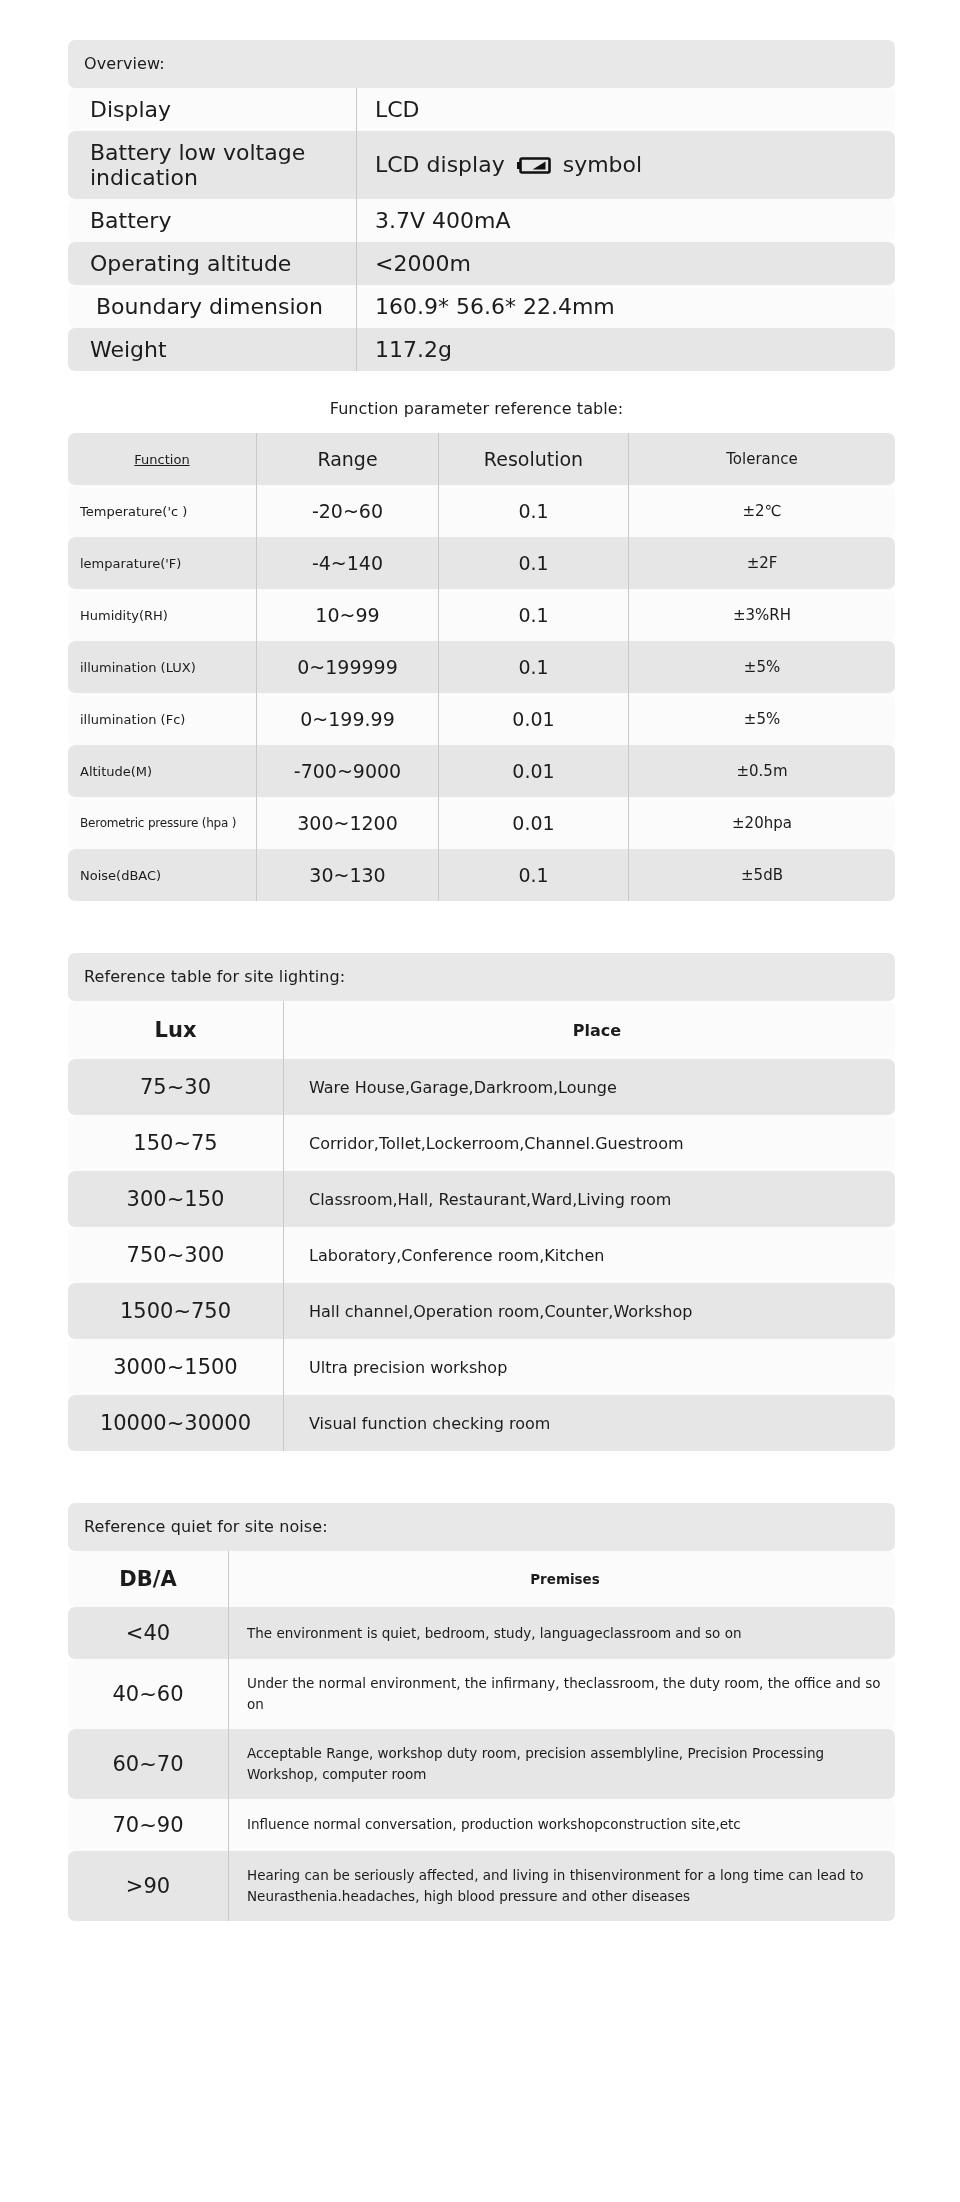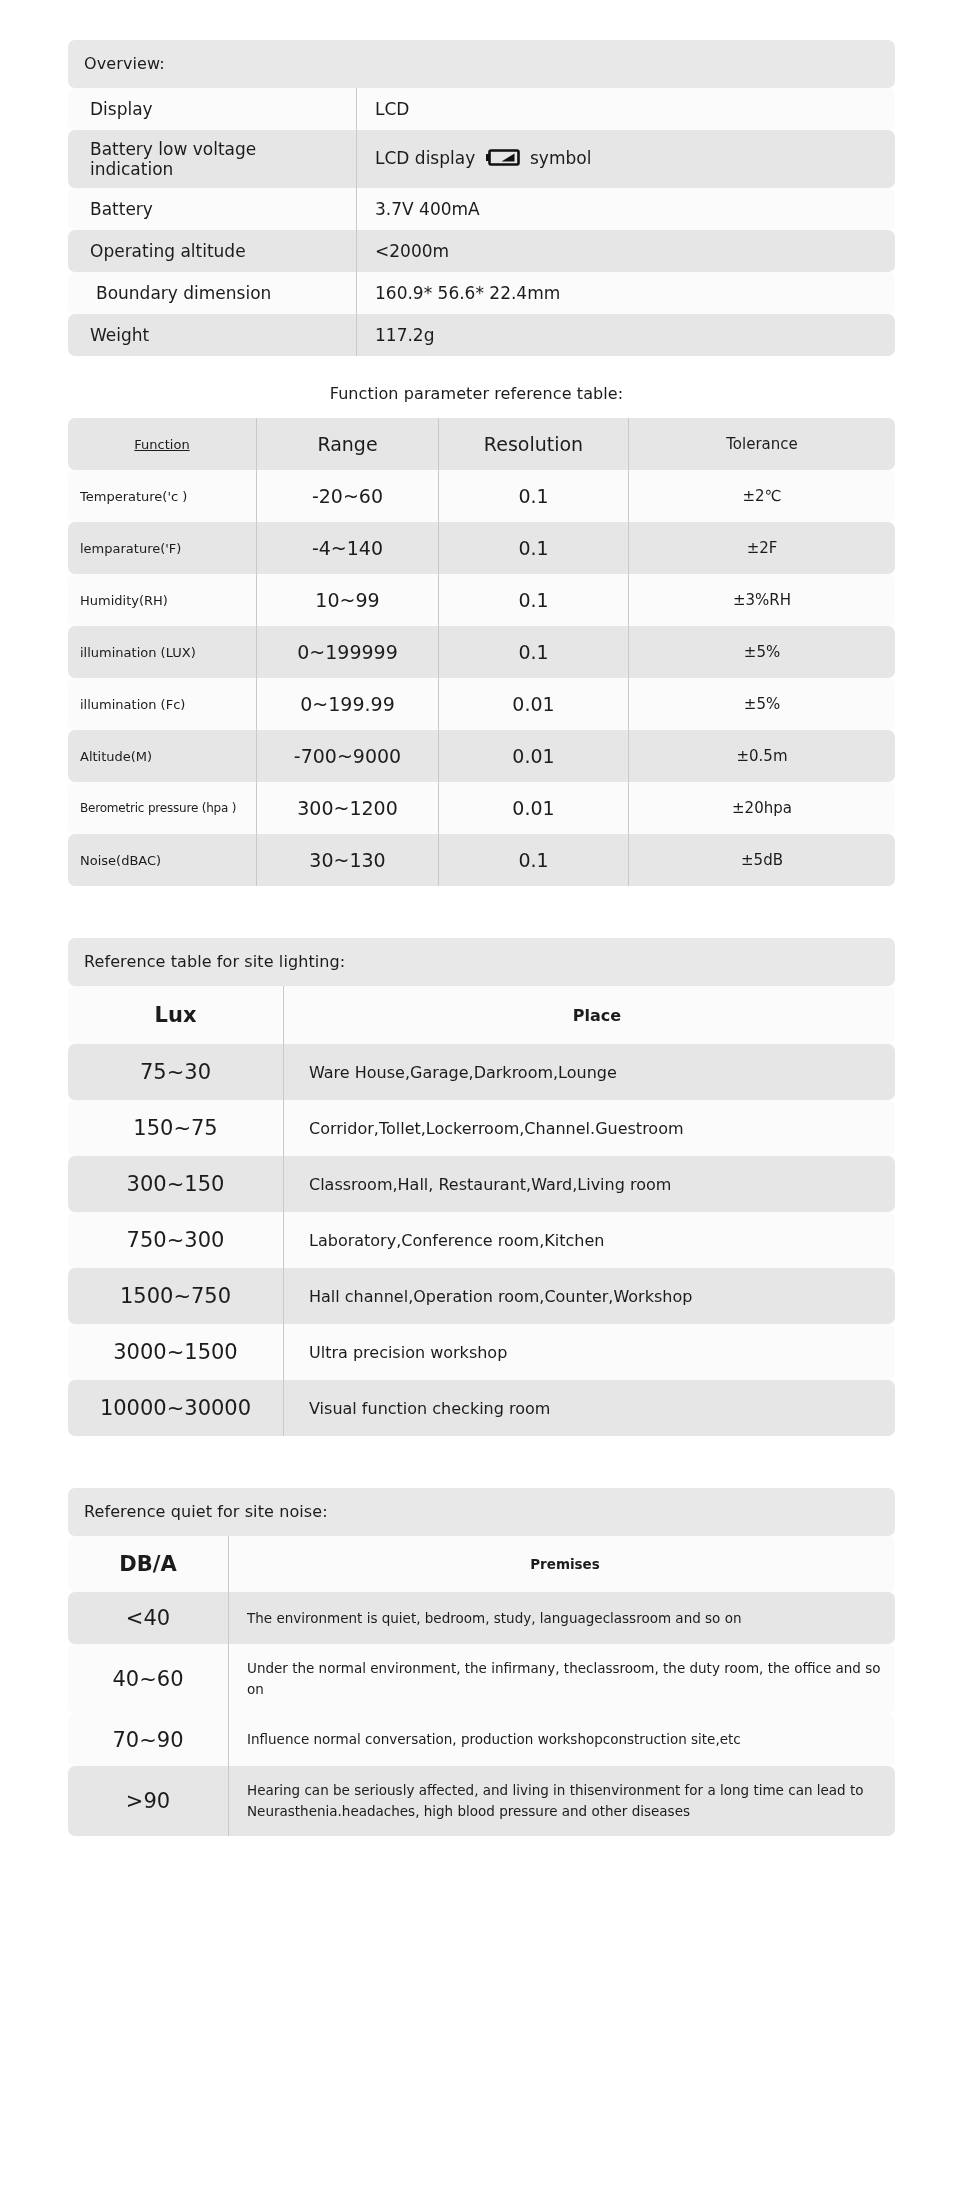--- a/index.html
+++ b/index.html
@@ -55,21 +55,21 @@
   
   .tbl tr > td:first-child { border-radius: 7px 0 0 7px; }
   .tbl tr > td:last-child  { border-radius: 0 7px 7px 0; }
 
   
   .divider { border-left: 1px solid #c9c9c9; }
 
   
   .overview-tbl td {
     height: 42px;
-    font-size: 17px;
+    font-size: 22px;
     padding: 9px 14px;
   }
   .overview-tbl .col-label { width: 288px; padding-left: 22px; }
   .overview-tbl .col-value { padding-left: 18px; }
   .ov-indent { padding-left: 28px !important; }
 
   .battery-icon {
     display: inline-block;
     vertical-align: -2px;
     margin: 0 5px;
@@ -298,20 +298,24 @@
     </thead>
     <tbody>
       <tr class="r-dark">
         <td class="c-db">&lt;40</td>
         <td class="c-prem divider">The environment is quiet, bedroom, study, languageclassroom and so on</td>
       </tr>
       <tr class="r-light">
         <td class="c-db">40~60</td>
         <td class="c-prem divider">Under the normal environment, the infirmany, theclassroom, the duty room, the office and so on</td>
       </tr>
+      <tr class="r-dark">
+        <td class="c-db">60~70</td>
+        <td class="c-prem divider">Acceptable Range, workshop duty room, precision assemblyline, Precision Processing Workshop, computer room</td>
+      </tr>
       <tr class="r-light">
         <td class="c-db">70~90</td>
         <td class="c-prem divider">Influence normal conversation, production workshopconstruction site,etc</td>
       </tr>
       <tr class="r-dark">
         <td class="c-db">&gt;90</td>
         <td class="c-prem divider">Hearing can be seriously affected, and living in thisenvironment for a long time can lead to Neurasthenia.headaches, high blood pressure and other diseases</td>
       </tr>
     </tbody>
   </table>

